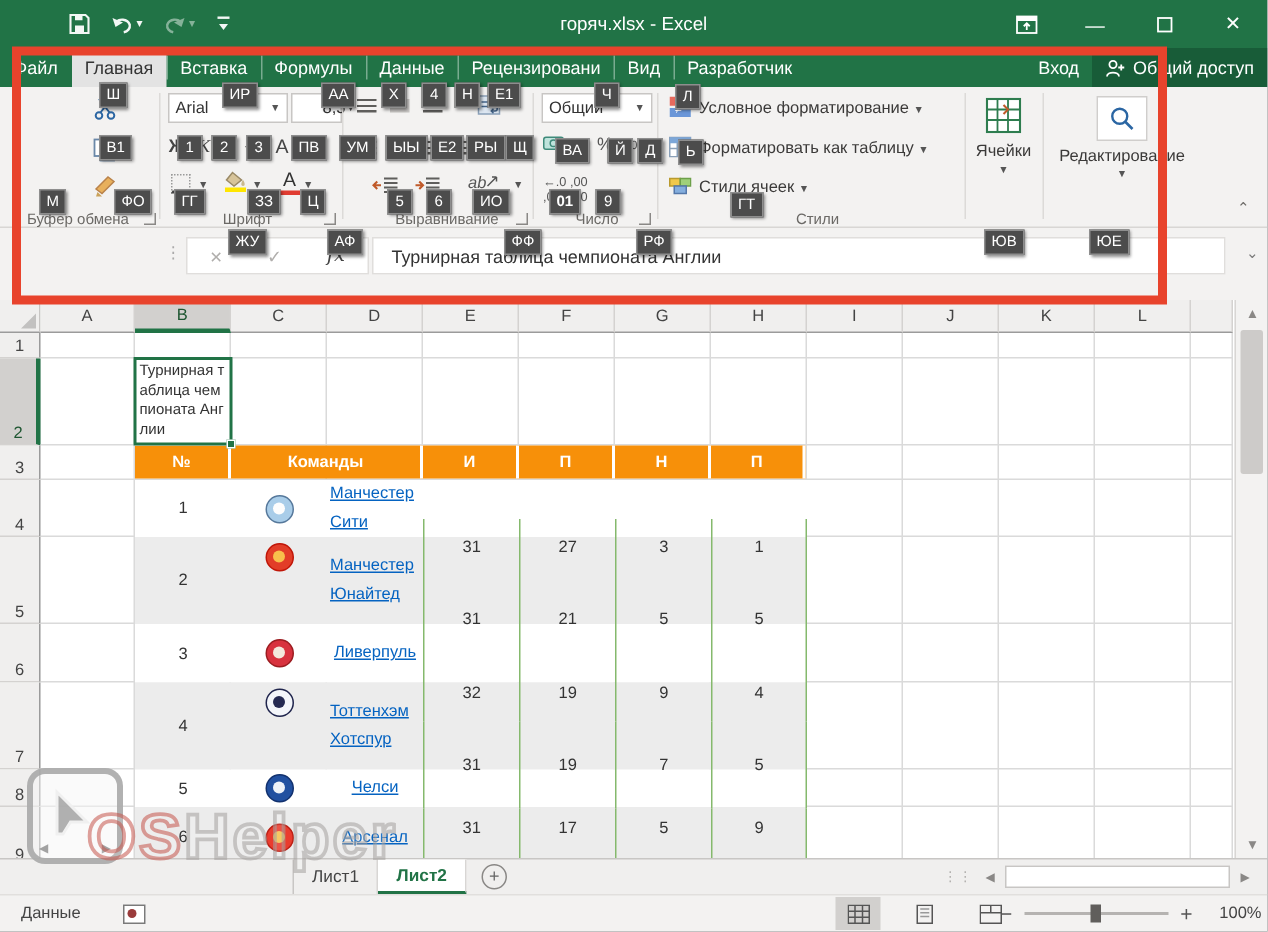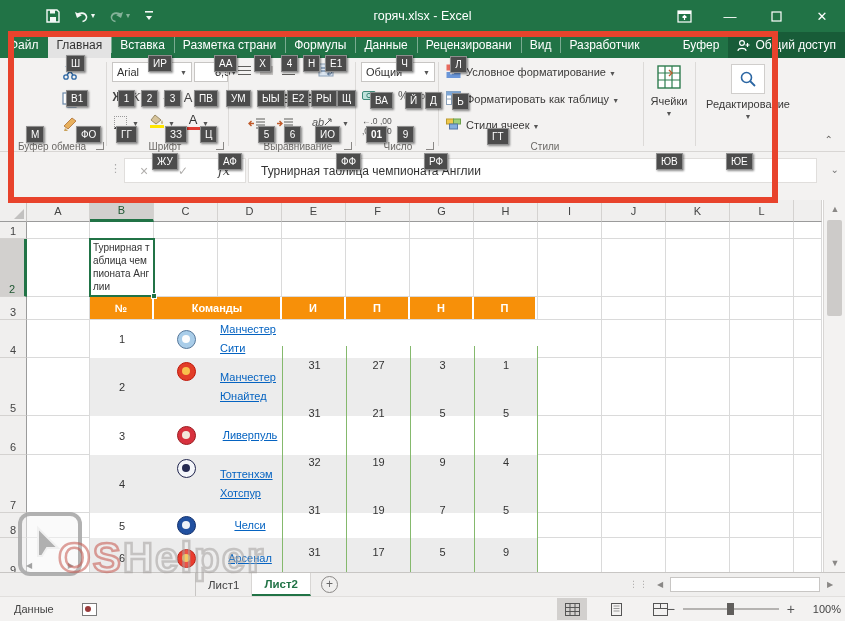--- a/index.html
+++ b/index.html
@@ -162,29 +162,28 @@
           </svg>
       </span>
       <span class="wbtn">✕</span>
     </div>
   </div>
 
   <div class="tabstrip">
     <div class="rtab file">Файл</div>
       <div class="rtab active">Главная</div>
       <div class="rtab">Вставка</div>
-      <div class="rtab">Разметка страни</div>
       <div class="rtab">Формулы</div>
       <div class="rtab">Данные</div>
       <div class="rtab">Рецензировани</div>
       <div class="rtab">Вид</div>
       <div class="rtab">Разработчик</div>
       <div class="tab-right">
       <span class="rtab">
-          <span>Буфер</span>
+          <span>Вход</span>
         </span>
       <span class="rtab share-tab">
         <svg width="13" height="13" viewBox="0 0 13 13" style="margin-right:5px">
             <circle cx="5" cy="4" r="2.4" fill="none" stroke="#fff" stroke-width="1.2"></circle>
             <path d="M1 12 C1 8.5 9 8.5 9 12" fill="none" stroke="#fff" stroke-width="1.2"></path>
             <path d="M10.5 4 v4 M8.5 6 h4" stroke="#fff" stroke-width="1.2"></path>
           </svg>
         <span>Общий доступ</span>
       </span>
     </div>

